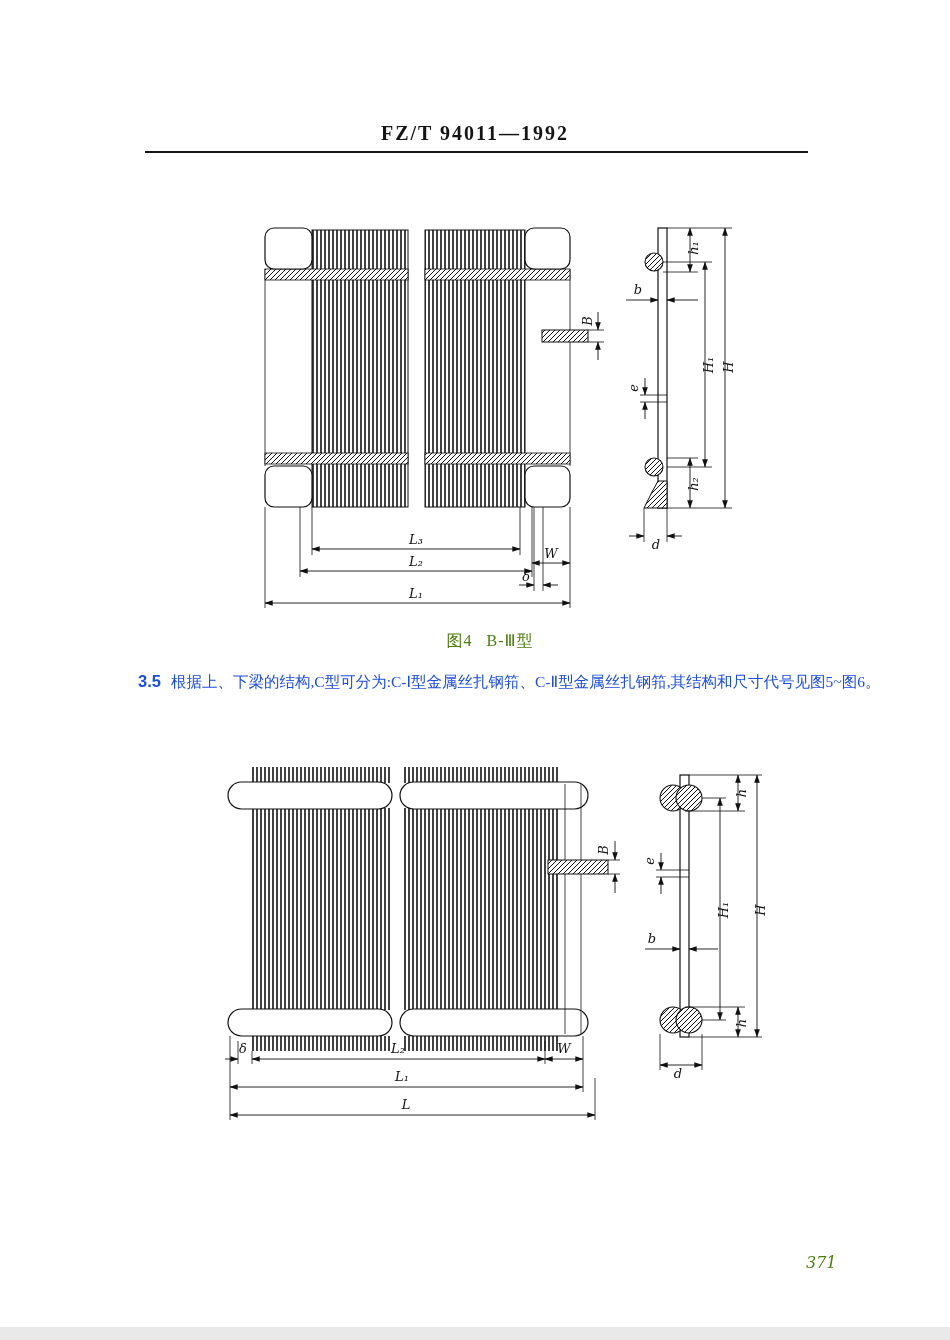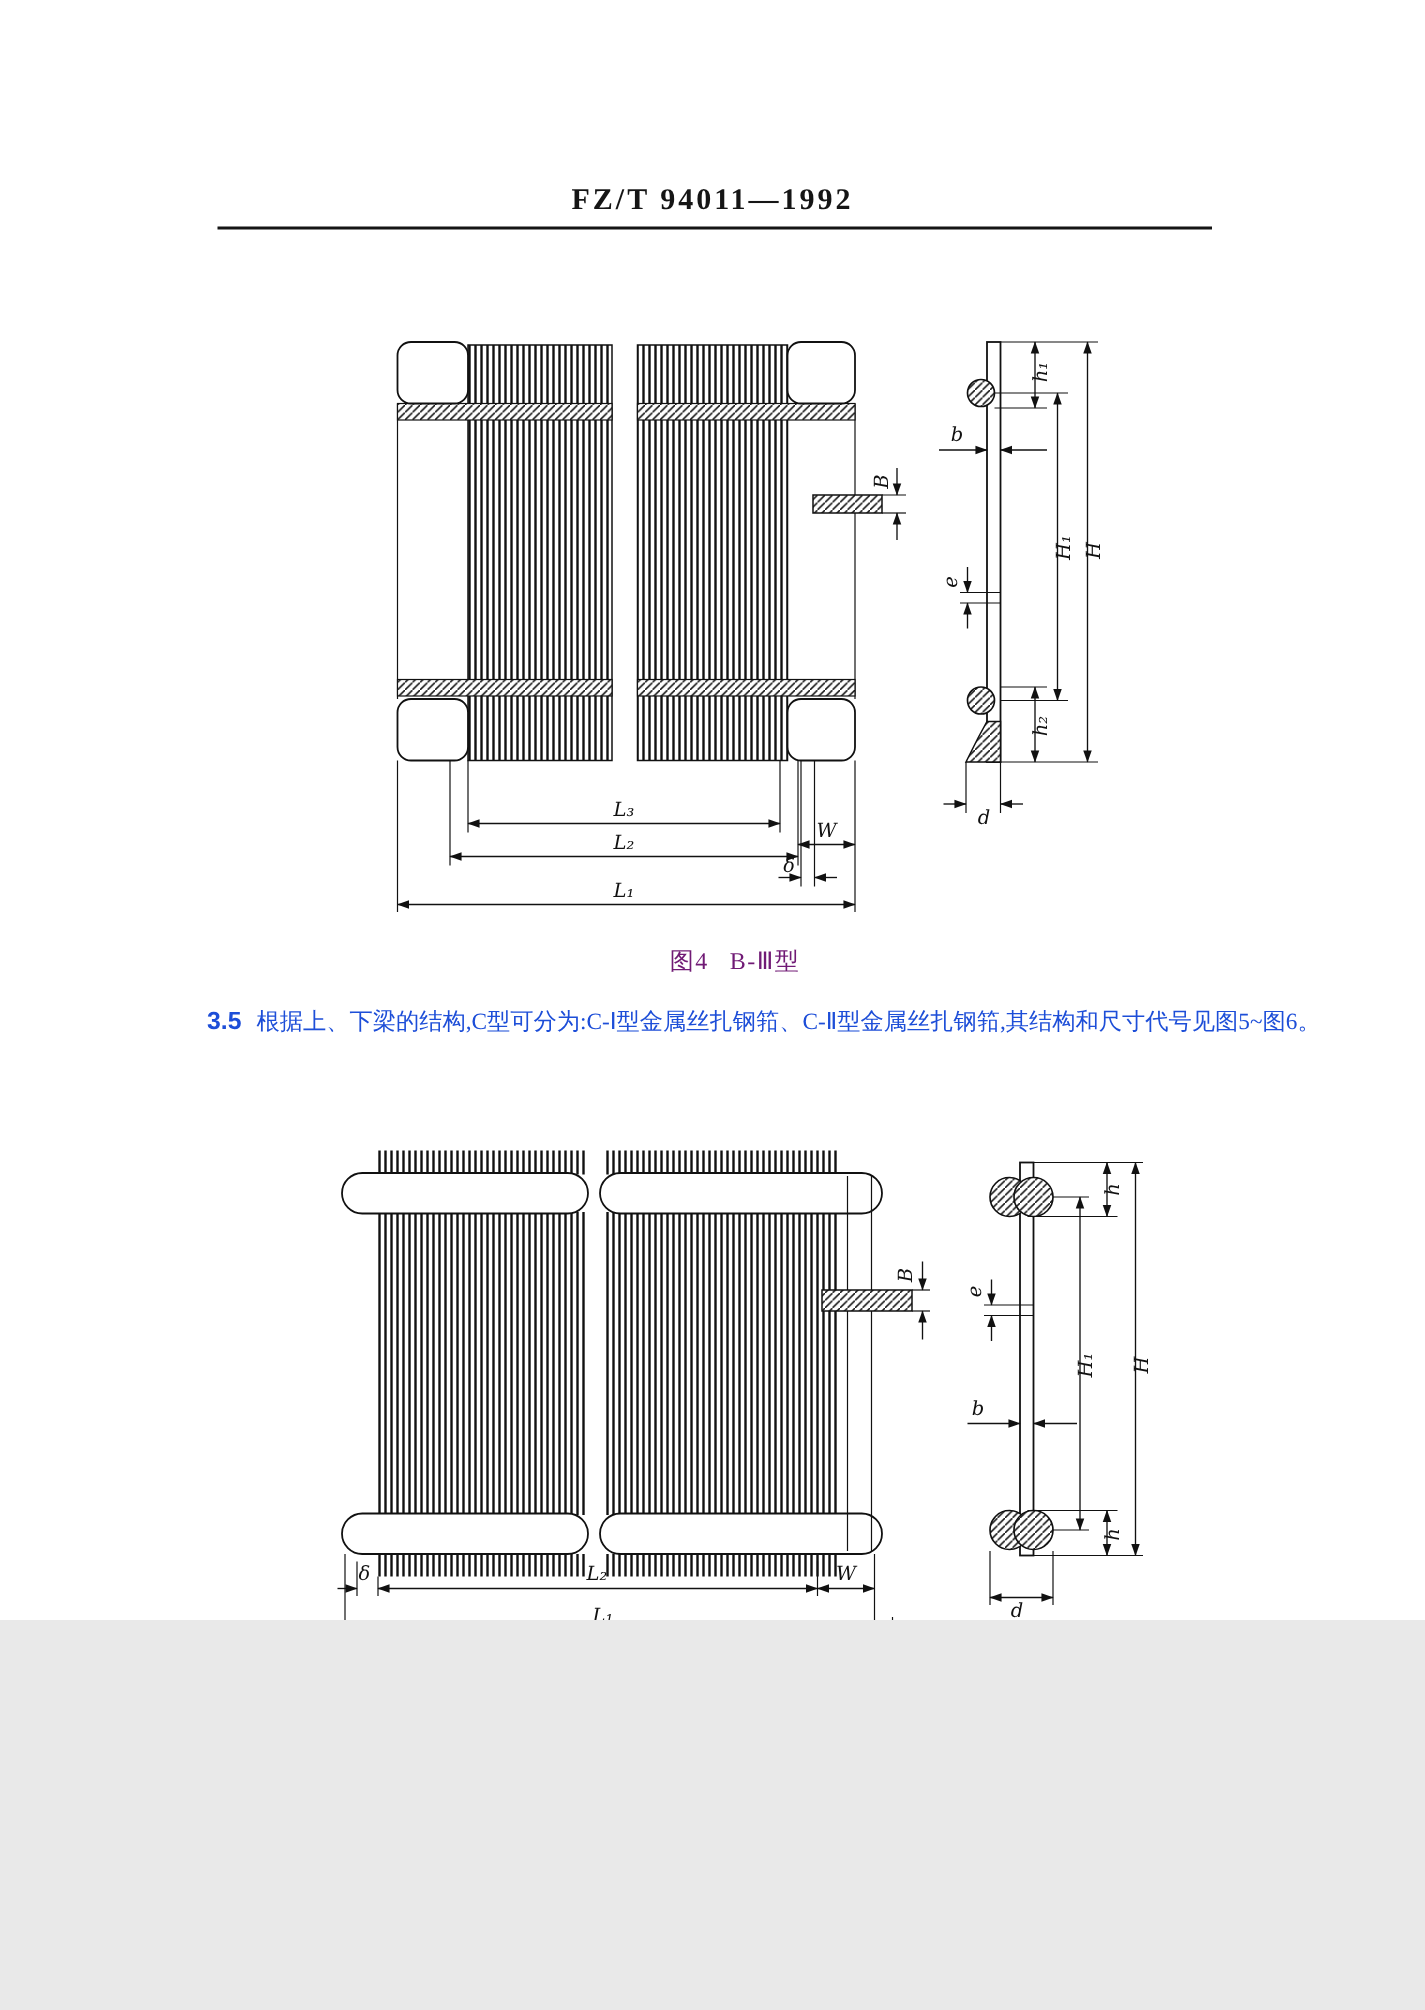--- a/index.html
+++ b/index.html
@@ -1,29 +1,29 @@
 <!DOCTYPE html>
 <html><head>
 <meta charset="utf-8">
 <style>
   * { margin:0; padding:0; box-sizing:border-box; }
   html,body { background:#e9e9e9; }
   body { font-family:"Liberation Serif", serif; }
-  .page { position:relative; width:950px; height:1080px; background:#ffffff; margin:0 auto; overflow:hidden; }
+  .page { position:relative; width:950px; height:1327px; background:#ffffff; margin:0 auto; overflow:hidden; }
 
   .header-title { position:absolute; top:122px; left:0; width:100%; text-align:center;
                   font-weight:bold; font-size:20px; letter-spacing:2px; color:#151515; }
   .header-rule  { position:absolute; top:151px; left:145px; width:663px; height:2px; background:#151515; }
 
   .figure { position:absolute; }
   .fig4 { top:215px; left:140px; }
   .fig5 { top:762px; left:140px; }
 
   .caption { position:absolute; left:160px; width:660px; text-align:center;
-             font-size:16px; color:#701a75; letter-spacing:1px; }
+             font-size:16px; color:#4d7c0f; letter-spacing:1px; }
   .cap4 { top:631px; }
   .cap5 { top:1167px; }
   .cap-type { margin-left:14px; }
 
   .paragraph { position:absolute; top:669px; left:138px; width:744px;
                font-size:15.5px; line-height:1.55; color:#1d4ed8; text-align:justify; }
   .clause-num { font-weight:bold; font-size:16.5px; margin-right:10px;
                 font-family:"Liberation Sans", sans-serif; }
 
   .page-number { position:absolute; top:1253px; left:806px; font-style:italic;

